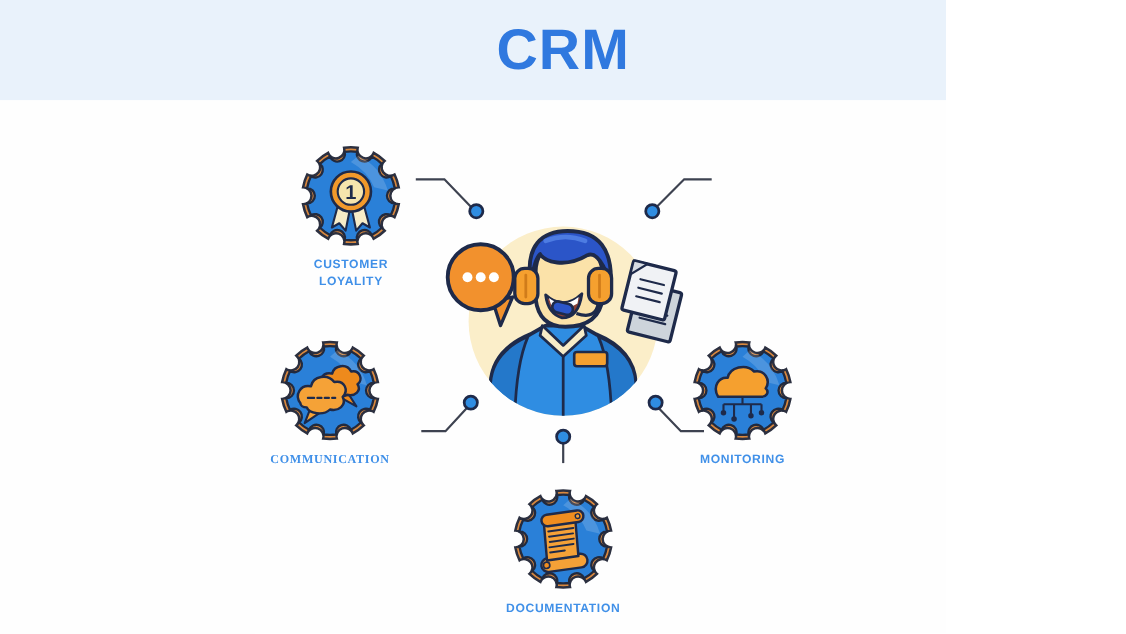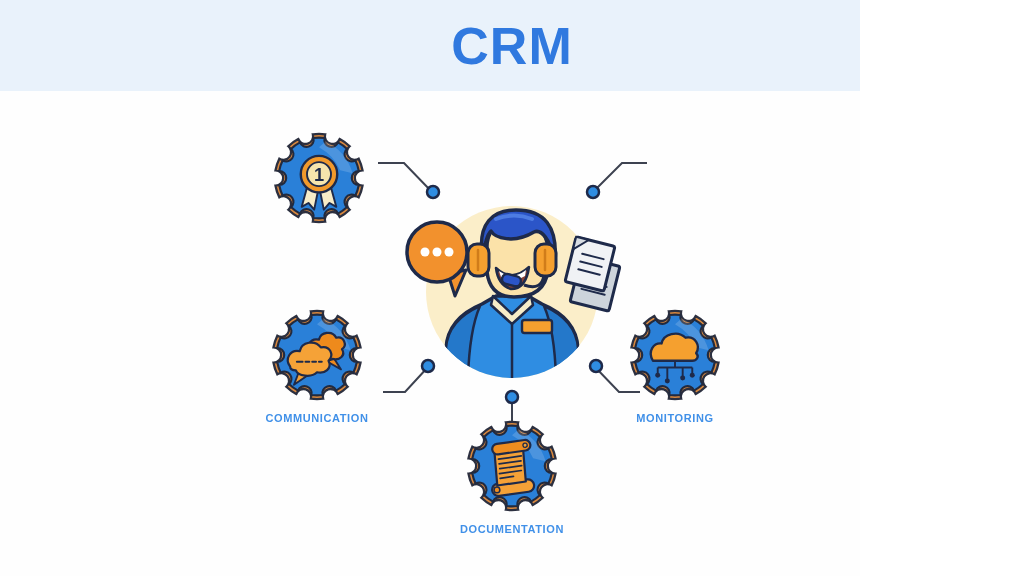--- a/index.html
+++ b/index.html
@@ -18,23 +18,23 @@
   .connectors{position:absolute;left:0;top:0;width:1024px;height:576px;}
   .node{position:absolute;width:140px;text-align:center;}
   .gear{width:96px;height:96px;display:block;margin:0 auto;}
   .node-label{
     margin-top:8px;font-size:11px;font-weight:bold;letter-spacing:.6px;
     color:#4090e8;line-height:1.4;text-transform:uppercase;
   }
   .node--customer-loyalty .node-label{max-width:96px;margin-left:auto;margin-right:auto;}
   .node--customer-loyalty{left:249px;top:130px;}
   .node--promotion{left:633px;top:130px;}
-  .node--communication{left:247px;top:307px;}
+  .node--communication{left:230px;top:307px;font-family:Liberation Serif, serif;}
   .node--monitoring{left:605px;top:307px;}
-  .node--documentation{left:442px;top:418px;}
+  .node--documentation{left:442px;top:442px;}
   .center-illustration{position:absolute;left:392px;top:172px;width:240px;height:240px;}
   svg text{font-family:"Liberation Sans",sans-serif;}
   .defs-holder{position:absolute;width:0;height:0;overflow:hidden;}
 </style>
 </head>
 <body>
 
 <div class="stage">
 
   <svg class="defs-holder" aria-hidden="true">
@@ -70,20 +70,21 @@
       <use href="#gear-shape" transform="translate(50 50) scale(0.915) translate(-50 -50)" fill="#2a80d8" stroke="#222a3e" stroke-width="2.4"></use>
       <path d="M57 12 Q78 22 85 45 L72 42 Q66 27 50 18 Z" fill="#ffffff" opacity="0.16"></path>
       <g>
         <path d="M38 58 L49 63 L45 83 L39 76 L32 80 Z" fill="#f7ecc8" stroke="#1e2a4a" stroke-width="2" stroke-linejoin="round"></path>
         <path d="M62 58 L51 63 L55 83 L61 76 L68 80 Z" fill="#f7ecc8" stroke="#1e2a4a" stroke-width="2" stroke-linejoin="round"></path>
         <circle cx="50" cy="46" r="19" fill="#f1992b" stroke="#1e2a4a" stroke-width="2.5"></circle>
         <circle cx="50" cy="46" r="12.5" fill="#f6e5ad" stroke="#1e2a4a" stroke-width="2"></circle>
         <text x="50" y="53" text-anchor="middle" font-size="19" font-weight="bold" fill="#1e2a4a">1</text>
       </g>
     </svg>
+    <div class="node-label">CUSTOMER LOYALITY</div>
   </div>
 
 
   <div class="node node--communication">
     <svg class="gear" viewBox="0 0 100 100">
       <use href="#gear-shape" fill="#d8883f" stroke="#2c3040" stroke-width="2.4"></use>
       <use href="#gear-shape" transform="translate(50 50) scale(0.915) translate(-50 -50)" fill="#2a80d8" stroke="#222a3e" stroke-width="2.4"></use>
       <path d="M57 12 Q78 22 85 45 L72 42 Q66 27 50 18 Z" fill="#ffffff" opacity="0.16"></path>
       <g>
         <path d="M68 54 L75 65 L59 56 Z" fill="#ee8a1c" stroke="#1e2a4a" stroke-width="2" stroke-linejoin="round"></path>

